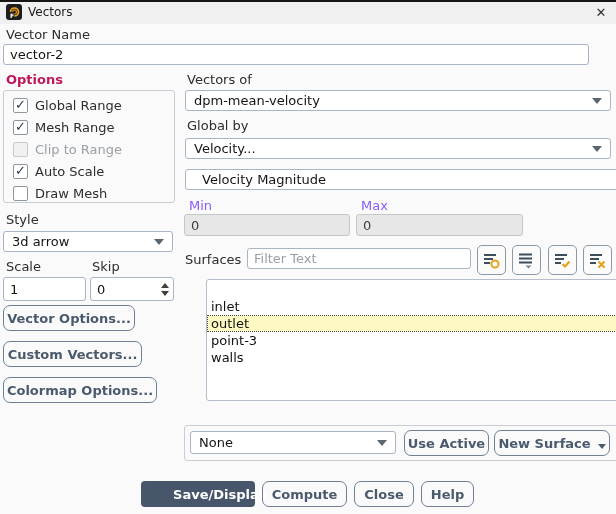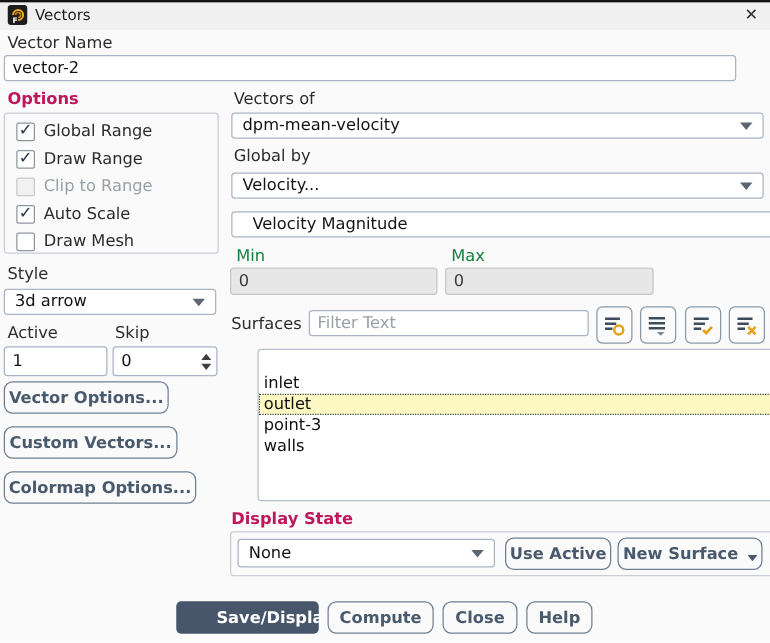--- a/index.html
+++ b/index.html
@@ -8,21 +8,21 @@
   .dialog { position:relative; width:616px; height:514px; background:#fafafa; overflow:hidden; border-top:2px solid #151515; }
 
   
   .titlebar { position:absolute; left:0; top:0; width:616px; height:22px; background:#f0f0f0; }
   .titlebar .app-icon { position:absolute; left:6px; top:2px; width:16px; height:16px; }
   .titlebar .title { position:absolute; left:28px; top:3px; font-size:12px; color:#1a1a1a; }
   .titlebar .close { position:absolute; left:590px; top:1px; width:22px; height:19px; text-align:center; font-size:13px; color:#333; cursor:default; line-height:19px; }
 
   .label { position:absolute; font-size:13px; color:#2d2d2d; white-space:nowrap; }
   .bold { font-weight:bold; color:#be185d; }
-  .gray-label { color:#15803d; }
+  .gray-label { color:#8b5cf6; }
 
   .text-input { position:absolute; border:1px solid #a9b4c5; border-radius:3px; background:#fff; font-family:"DejaVu Sans",sans-serif; font-size:13px; color:#141414; padding:0 6px; outline:none; }
   .text-input::placeholder { color:#9aa0a6; }
   .disabled-field { background:#e7e7e7; border-color:#c6c6c6; color:#3c3c3c; }
 
   .dropdown { position:absolute; display:flex; align-items:center; justify-content:space-between; border:1px solid #a9b4c5; border-radius:3px; background:#fff; padding:0 8px; cursor:default; }
   .dropdown .dd-text { font-size:13px; color:#141414; white-space:nowrap; overflow:hidden; }
   .caret-down { width:0; height:0; border-left:5px solid transparent; border-right:5px solid transparent; border-top:6px solid #5c6672; flex:0 0 auto; }
 
   
@@ -79,21 +79,21 @@
     <div class="cb-row" style="top:3px;" data-checked="true" data-disabled="false">
       <span class="cb-box">
           <span class="cb-check">✓</span>
         </span>
       <span class="cb-label">Global Range</span>
     </div>
     <div class="cb-row" style="top:25px;" data-checked="true" data-disabled="false">
       <span class="cb-box">
           <span class="cb-check">✓</span>
         </span>
-      <span class="cb-label">Draw Range</span>
+      <span class="cb-label">Mesh Range</span>
     </div>
     <div class="cb-row" style="top:47px;" data-checked="false" data-disabled="true">
       <span class="cb-box">
           <span class="cb-check">✓</span>
         </span>
       <span class="cb-label">Clip to Range</span>
     </div>
     <div class="cb-row" style="top:69px;" data-checked="true" data-disabled="false">
       <span class="cb-box">
           <span class="cb-check">✓</span>
@@ -107,21 +107,21 @@
       <span class="cb-label">Draw Mesh</span>
     </div>
   </div>
 
   <span class="label" style="left:6px; top:210px;">Style</span>
   <div class="dropdown" style="left:3px; top:229px; width:170px; height:21px;">
     <span class="dd-text">3d arrow</span>
     <span class="caret-down"></span>
   </div>
 
-  <span class="label" style="left:6px; top:257px;">Active</span>
+  <span class="label" style="left:6px; top:257px;">Scale</span>
   <span class="label" style="left:92px; top:257px;">Skip</span>
   <input class="text-input" style="left: 3px; top: 275px; width: 83px; height: 24px;" value="1">
   <div class="spin-wrap" style="left:90px; top:275px; width:84px; height:24px;">
     <input class="text-input" style="left: 0px; top: 0px; width: 84px; height: 24px;" value="0">
     <div class="spin-arrows">
       <span class="arr-up"></span>
       <span class="arr-dn"></span>
     </div>
   </div>
 
@@ -178,21 +178,20 @@
     </svg>
   </div>
 
   <div class="list" style="left:185px; top:277px; width:426px; height:122px;">
     <div class="list-item" data-selected="false"><span>inlet</span></div>
     <div class="list-item" data-selected="true"><span>outlet</span></div>
     <div class="list-item" data-selected="false"><span>point-3</span></div>
     <div class="list-item" data-selected="false"><span>walls</span></div>
   </div>
 
-  <span class="label bold" style="left:185px; top:406px;">Display State</span>
   <div class="groupbox" style="left:184px; top:423px; width:436px; height:36px;"></div>
   <div class="dropdown" style="left:190px; top:429px; width:206px; height:23px;">
     <span class="dd-text">None</span>
     <span class="caret-down"></span>
   </div>
   <button class="outline-btn" style="left:404px; top:428px; width:85px; height:26px;">Use Active</button>
   <button class="outline-btn" style="left:494px; top:428px; width:116px; height:26px;">
     <span>New Surface</span>
     <span class="ns-caret"></span>
   </button>

